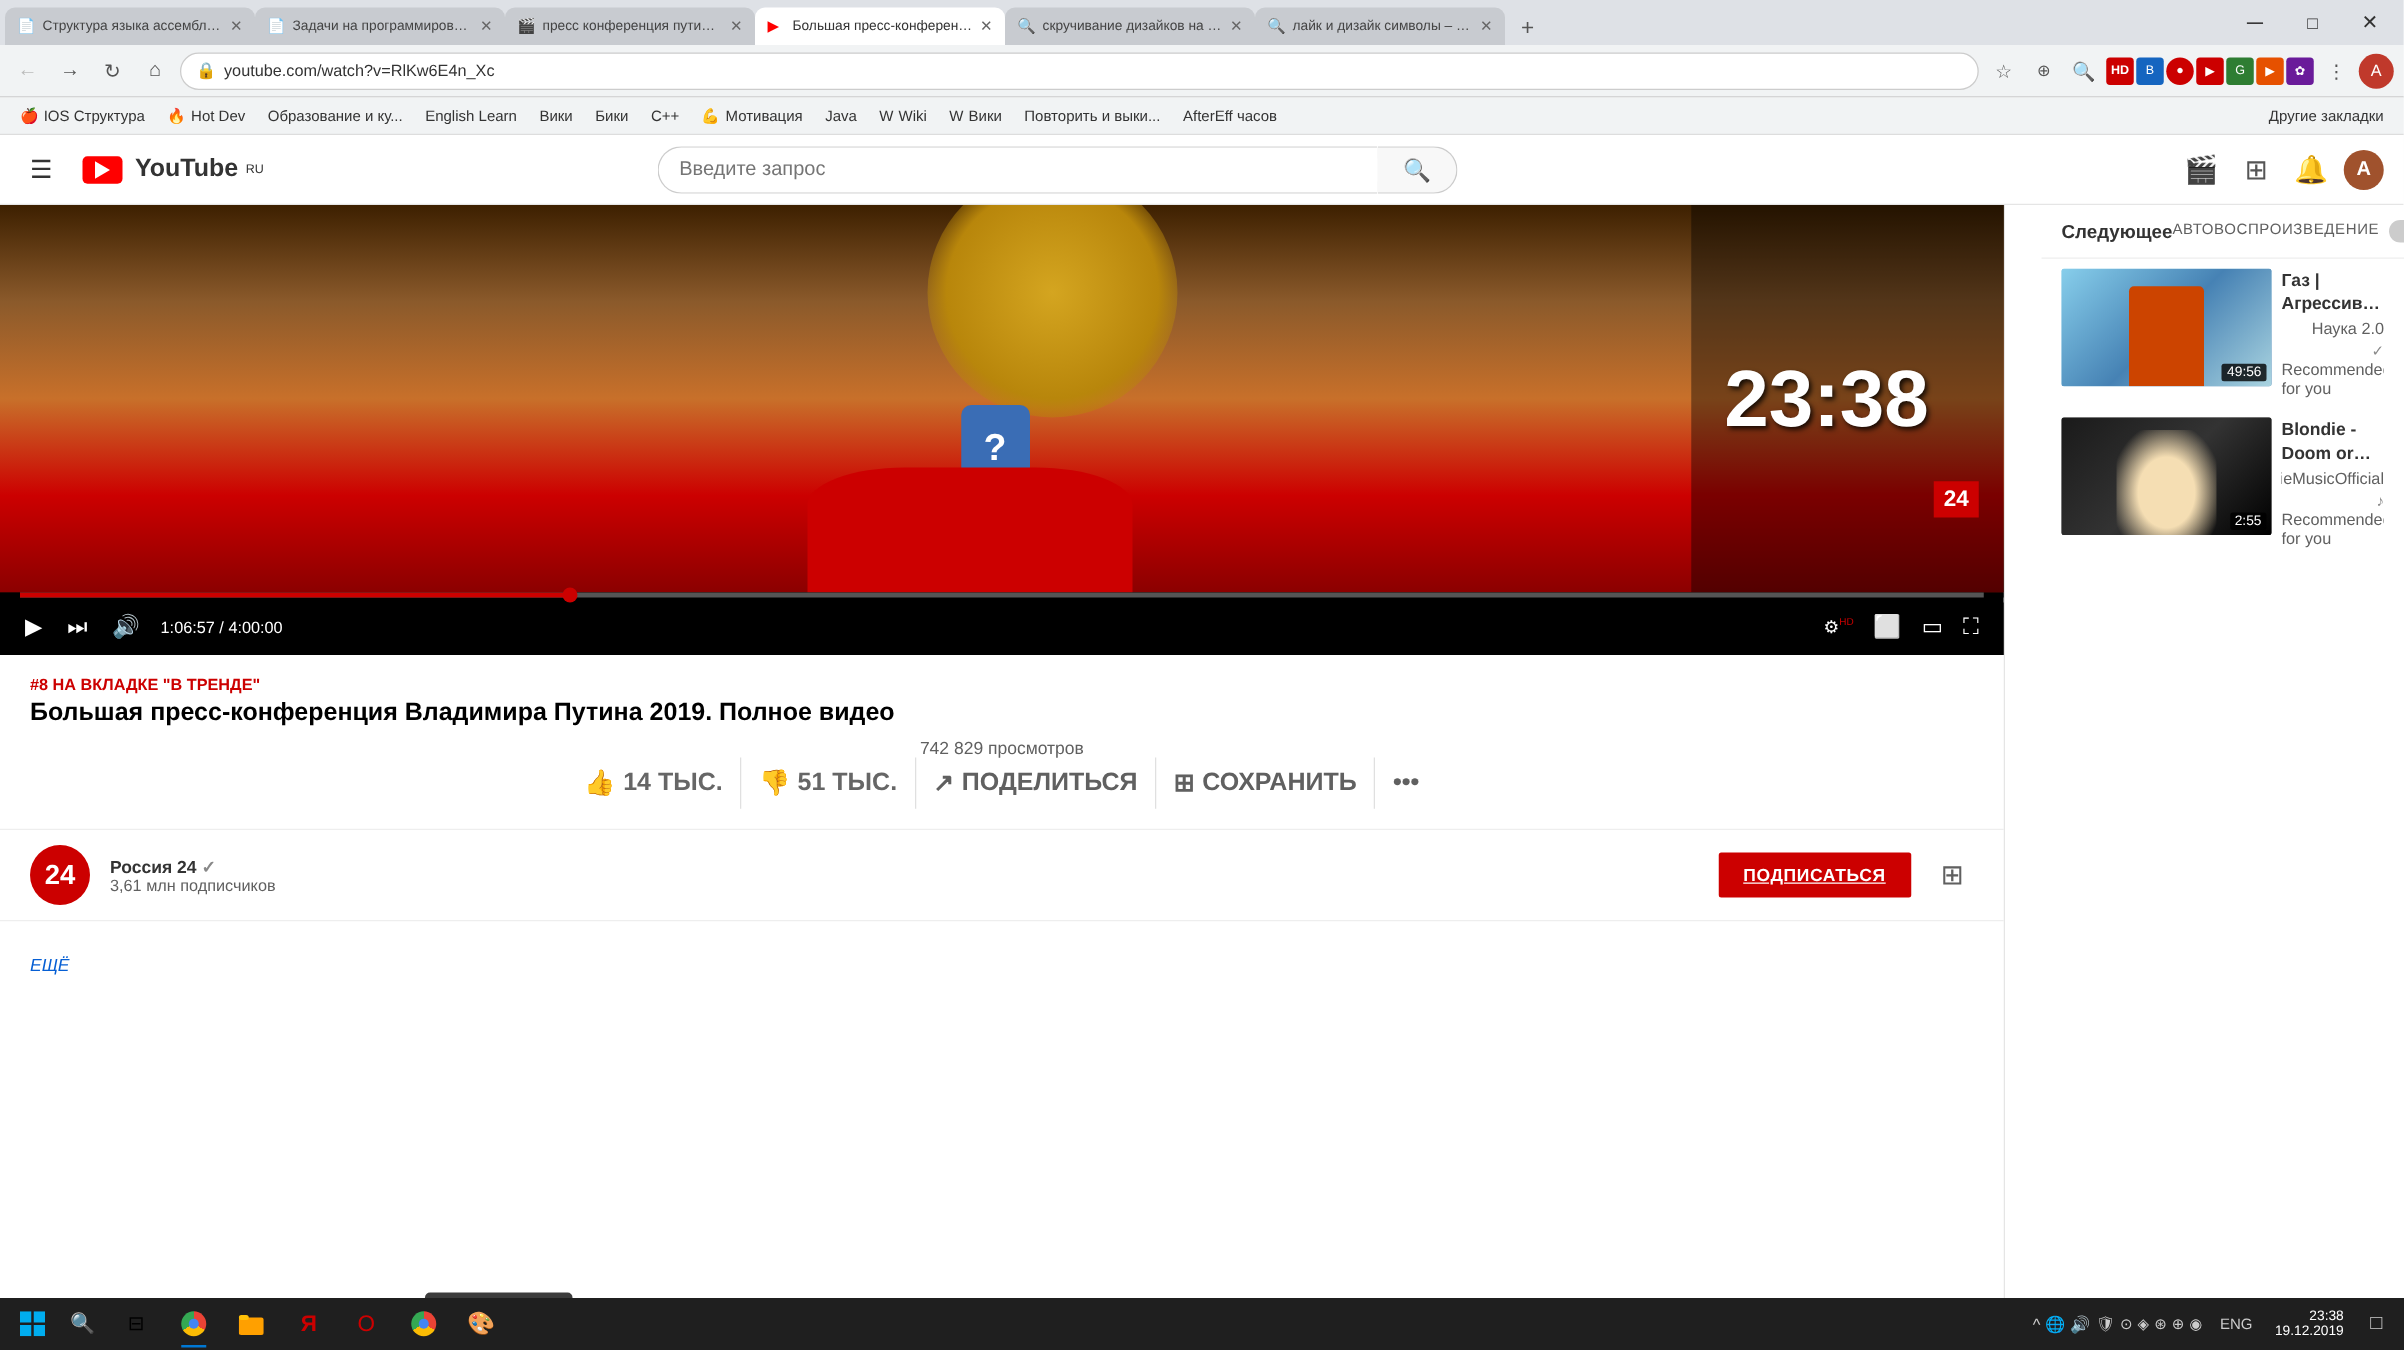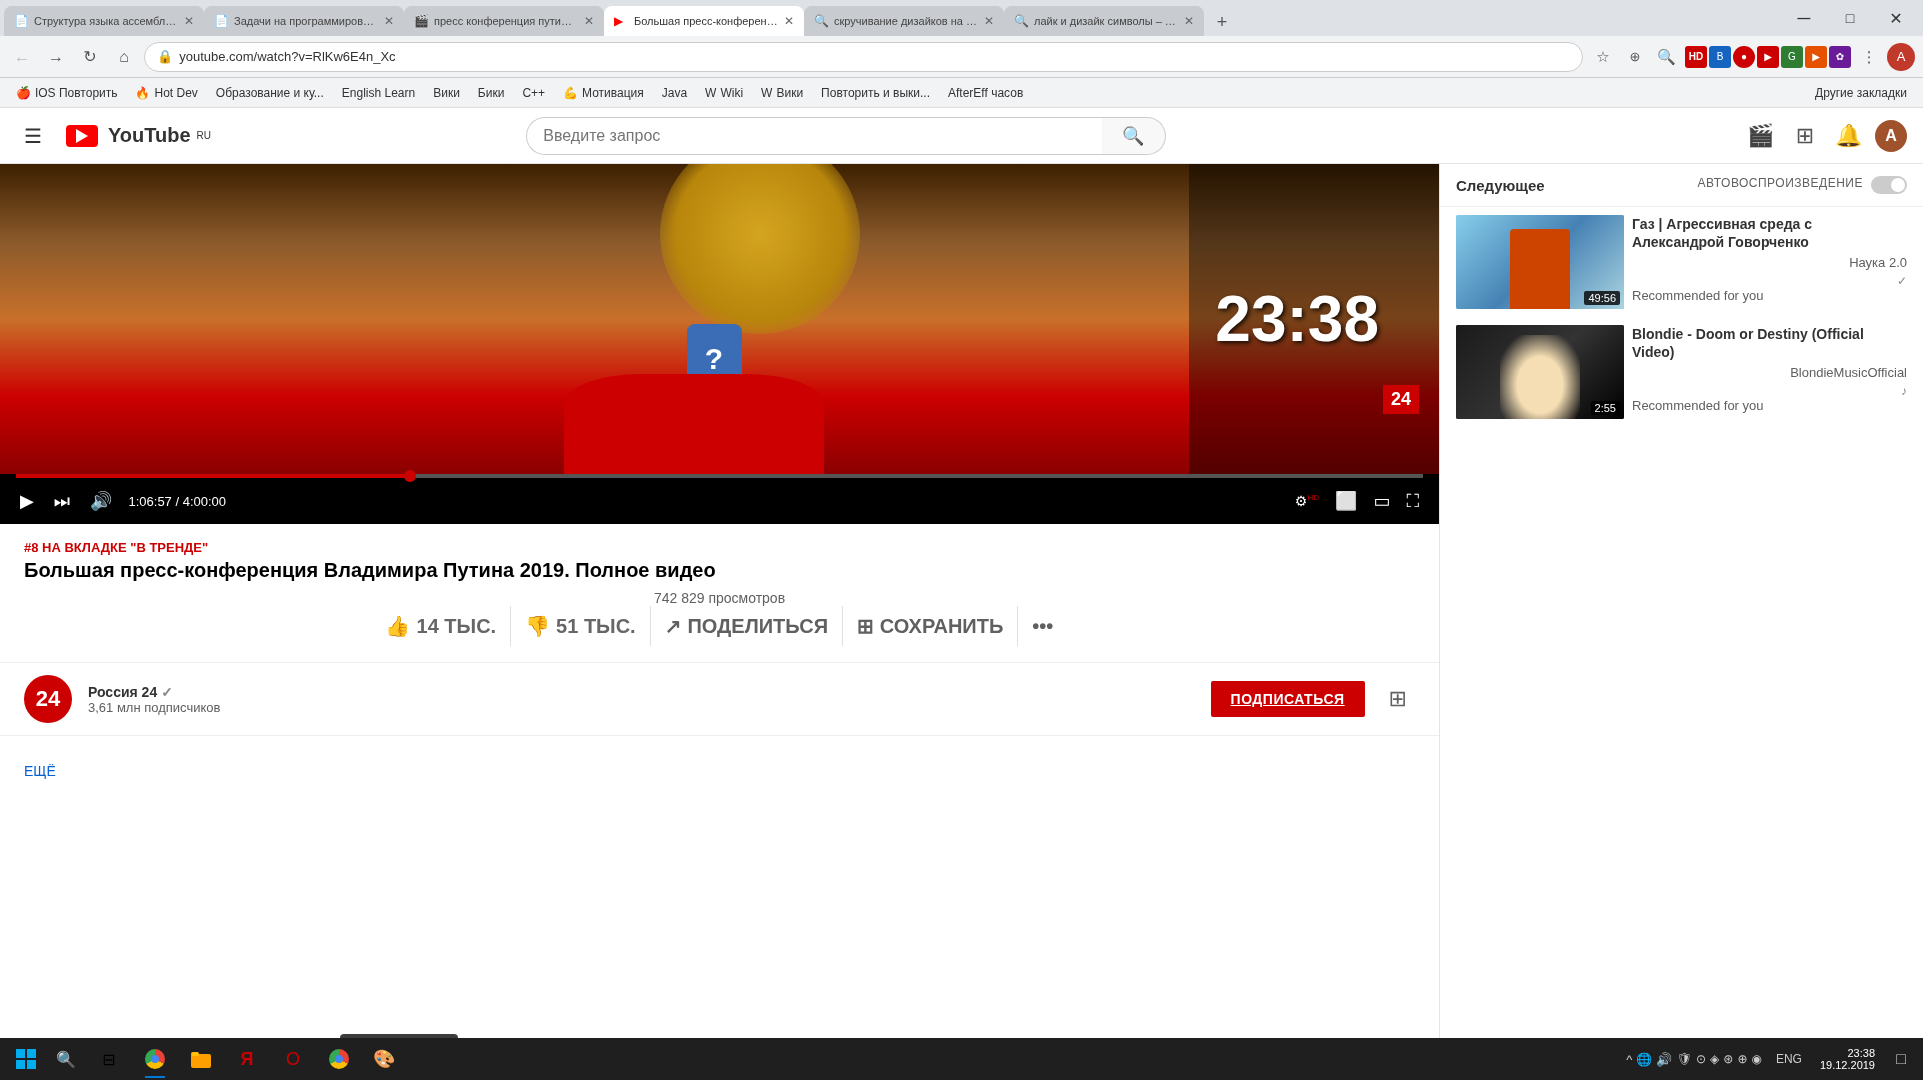--- a/index.html
+++ b/index.html
@@ -79,24 +79,24 @@
     .channel-row { display: flex; align-items: center; gap: 16px; padding: 12px 24px; border-top: 1px solid #eee; }
     .channel-avatar { width: 48px; height: 48px; border-radius: 50%; background: #cc0000; display: flex; align-items: center; justify-content: center; color: white; font-weight: bold; font-size: 16px; overflow: hidden; flex-shrink: 0; }
     .channel-info { flex: 1; }
     .channel-name { font-size: 14px; font-weight: bold; color: #333; display: flex; align-items: center; gap: 4px; }
     .verified-icon { color: #888; font-size: 14px; }
     .channel-subs { font-size: 13px; color: #606060; }
     .subscribe-btn { background: #cc0000; color: white; border: none; border-radius: 2px; padding: 10px 20px; font-size: 14px; font-weight: bold; cursor: pointer; text-transform: uppercase; letter-spacing: 0.5px; text-decoration: underline; }
     .add-to-btn { background: none; border: none; cursor: pointer; font-size: 22px; color: #606060; padding: 8px; }
 
     .video-description { padding: 16px 24px; font-size: 14px; color: #333; line-height: 1.6; border-top: 1px solid #eee; }
-    .show-more { color: #065fd4; cursor: pointer; font-size: 14px; display: block; margin-top: 8px; }
-
-    
-    .yt-sidebar { width: 484px; background: #fff; border-left: 1px solid #e5e5e5; overflow-y: auto; flex-shrink: 0; }
+    .show-more { color: #065fd4; cursor: pointer; font-size: 14px; display: block; margin-top: 8px; font-style: italic; }
+
+    
+    .yt-sidebar { width: 320px; background: #fff; border-left: 1px solid #e5e5e5; overflow-y: auto; flex-shrink: 0; padding-left: 29px; }
     .sidebar-header { display: flex; align-items: center; justify-content: space-between; padding: 12px 16px; border-bottom: 1px solid #eee; }
     .sidebar-next { font-size: 15px; font-weight: bold; color: #333; }
     .sidebar-autoplay { display: flex; align-items: flex-start; gap: 8px; font-size: 12px; color: #606060; text-transform: uppercase; letter-spacing: 0.5px; }
     .toggle { width: 36px; height: 18px; background: #ccc; border-radius: 9px; position: relative; cursor: pointer; }
     .toggle-circle { width: 14px; height: 14px; background: white; border-radius: 50%; position: absolute; top: 2px; right: 2px; }
 
     .sidebar-video { display: flex; gap: 8px; padding: 8px 16px; cursor: pointer; }
     .sidebar-thumb { width: 168px; height: 94px; background: #333; flex-shrink: 0; position: relative; overflow: hidden; border-radius: 2px; }
     .sidebar-thumb-duration { position: absolute; bottom: 4px; right: 4px; background: rgba(0,0,0,0.8); color: white; font-size: 11px; padding: 1px 4px; border-radius: 2px; }
     .sidebar-info { flex: 1; overflow: hidden; }
@@ -195,21 +195,21 @@
         <div style="width:22px;height:22px;background:#6a1b9a;border-radius:3px;display:flex;align-items:center;justify-content:center;color:white;font-size:10px;cursor:pointer;">✿</div>
       </div>
       <div class="toolbar-icon">⋮</div>
       <div style="width:28px;height:28px;background:#c0392b;border-radius:50%;display:flex;align-items:center;justify-content:center;color:white;font-size:13px;cursor:pointer;">A</div>
     </div>
   </div>
 
   <div class="bookmarks-bar">
     <div class="bookmark">
       <span>🍎</span>
-      <span>IOS Повторить</span>
+      <span>IOS Структура</span>
     </div>
     <div class="bookmark">
       <span>🔥</span>
       <span>Hot Dev</span>
     </div>
     <div class="bookmark">
       <span>Образование и ку...</span>
     </div>
     <div class="bookmark">
       <span>English Learn</span>

